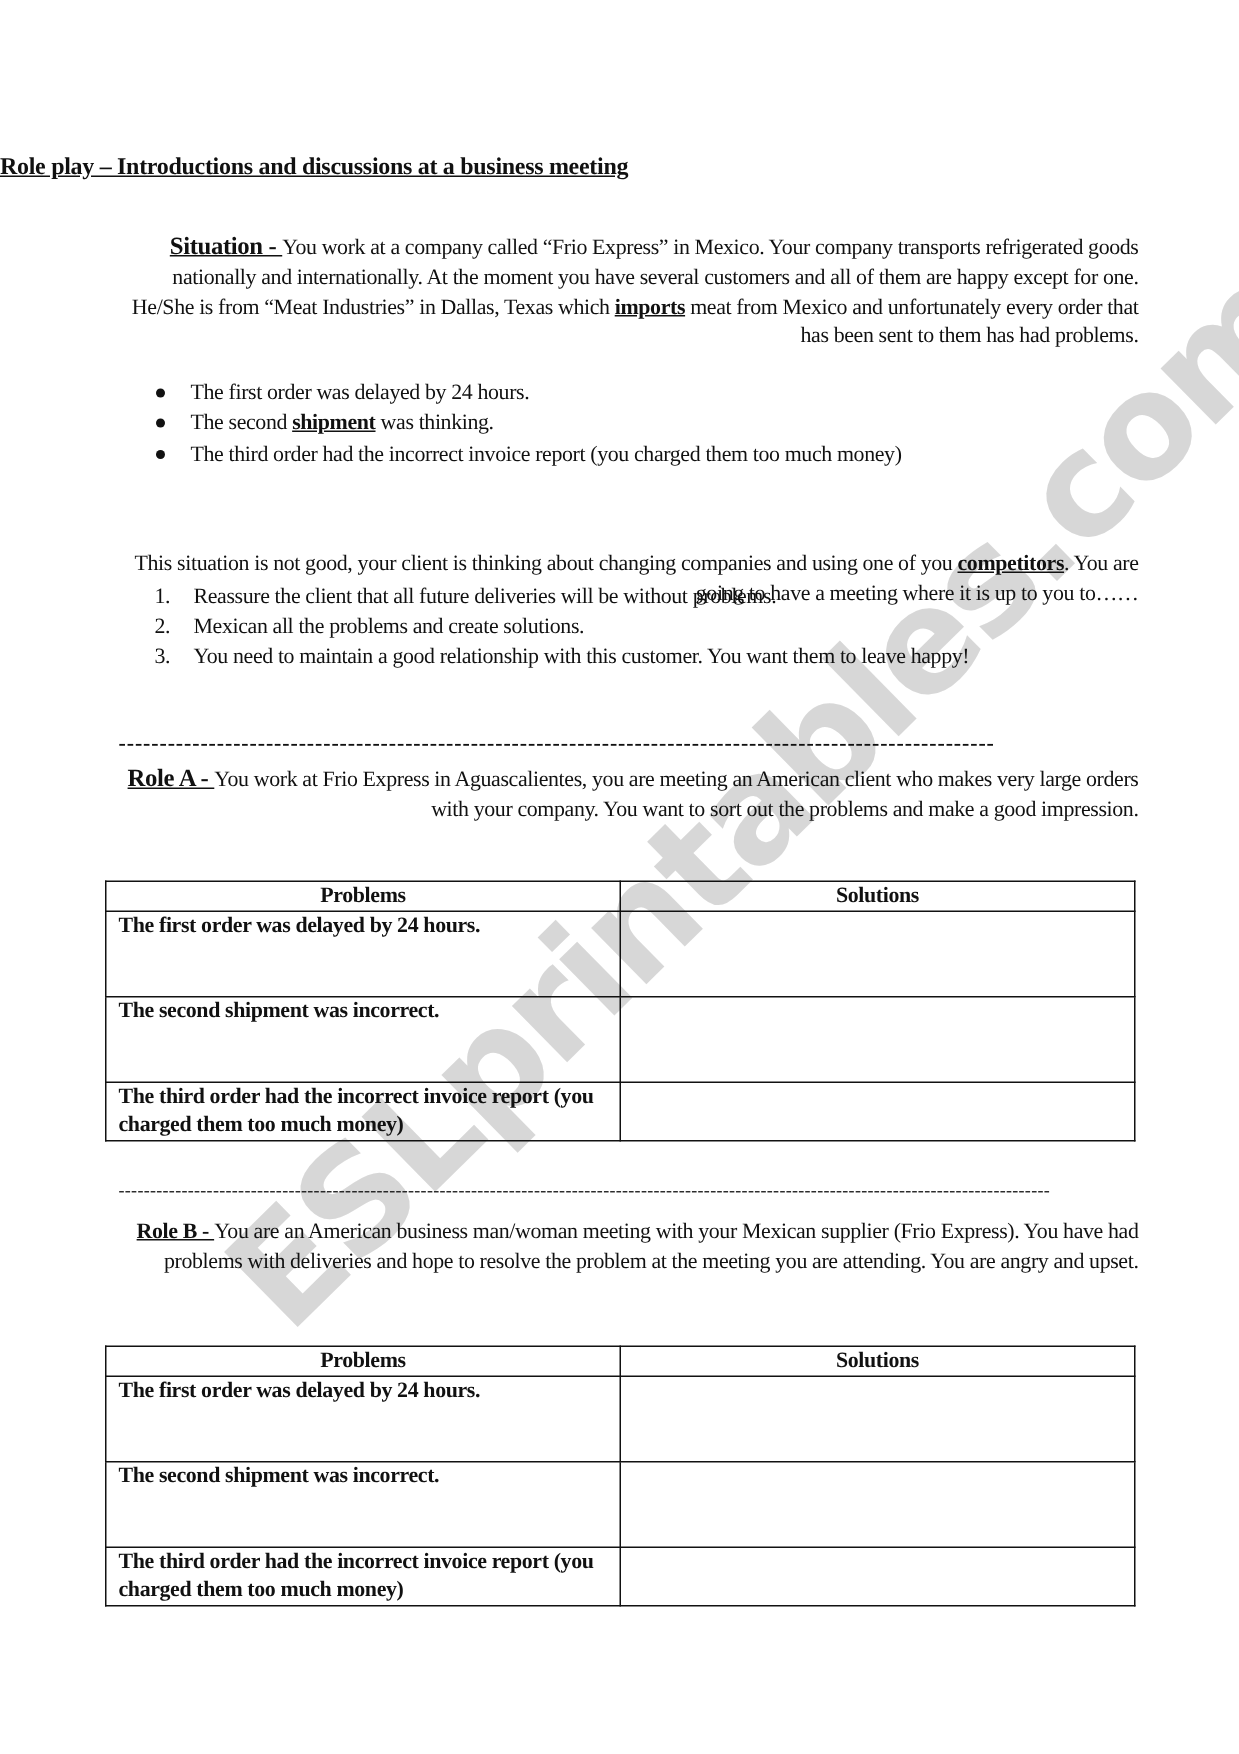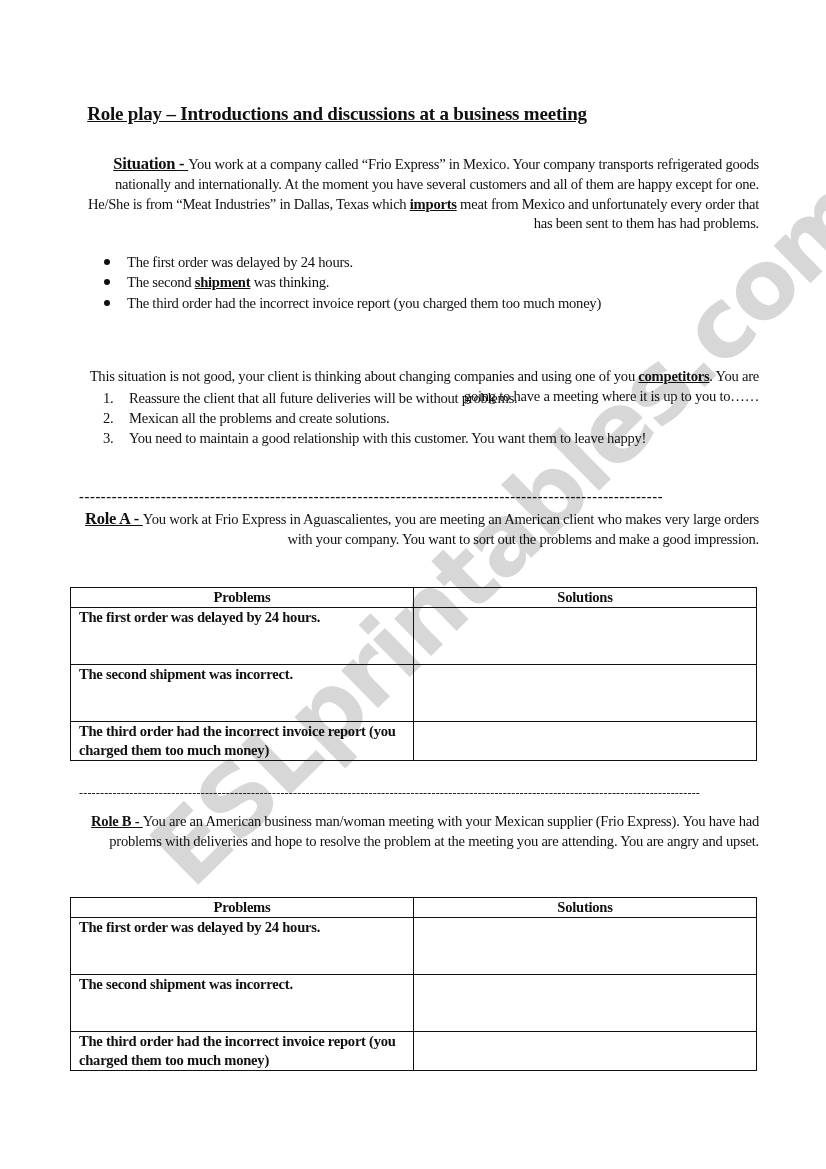--- a/index.html
+++ b/index.html
@@ -3,22 +3,22 @@
   <meta charset="utf-8">
   <style>
     html, body { margin: 0; padding: 0; background: #ffffff; }
     body {
       width: 826px; height: 1169px; position: relative; overflow: hidden;
       font-family: "Liberation Serif", "DejaVu Serif", serif;
       color: #111111;
     }
     .abs { position: absolute; }
     .title {
-      left: 0; width: 674px; top: 103px; text-align: center;
-      font-size: 19px; font-weight: bold; text-decoration: underline;
+      left: 0; width: 674px; top: 103px; 
+      font-size: 16px; font-weight: bold; text-decoration: underline;
       letter-spacing: -0.2px;
     }
     .para {
       left: 79px; width: 680px; font-size: 14.6px; line-height: 19.8px;
       letter-spacing: -0.25px;
       text-align: right;
     }
     .lead { font-weight: bold; text-decoration: underline; }
     .lead-big { font-size: 16.5px; }
     .kw { font-weight: bold; text-decoration: underline; }

